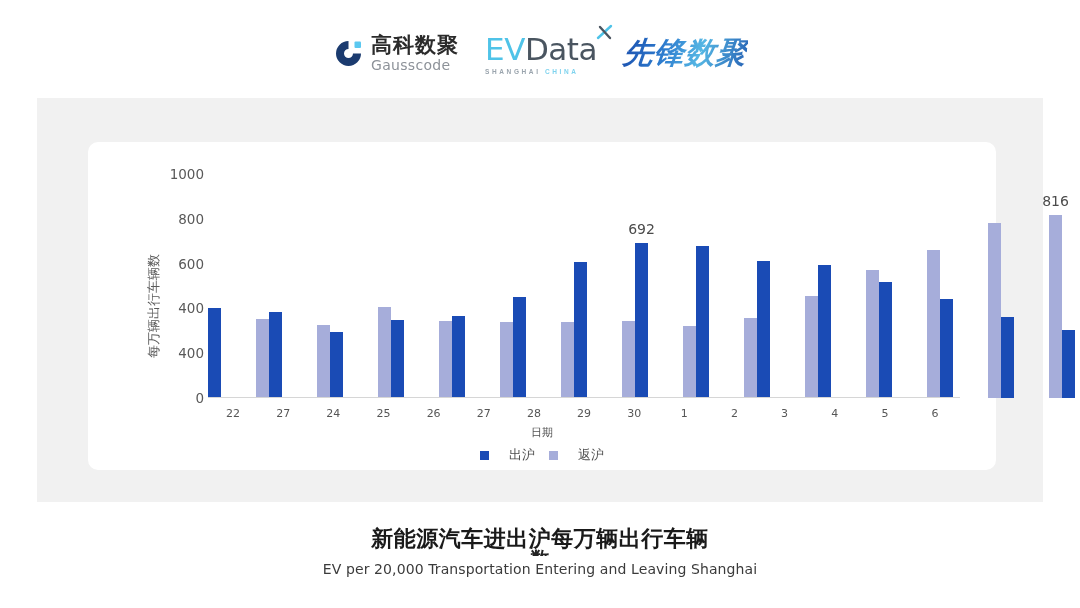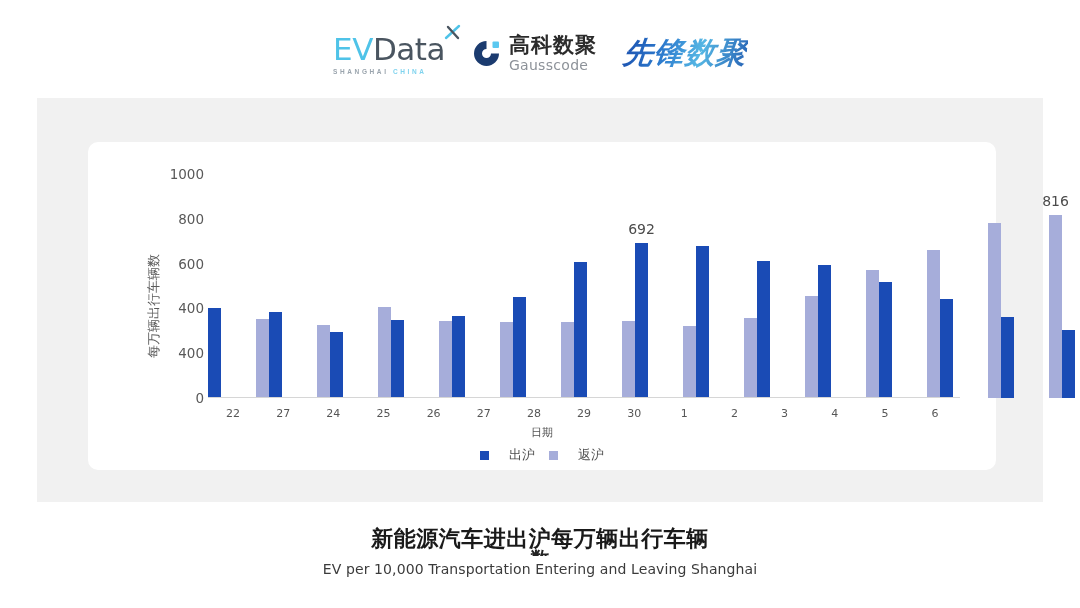--- a/index.html
+++ b/index.html
@@ -155,49 +155,49 @@
     clip-path: inset(0 0 62% 0);
     font-family:"DejaVu Sans", sans-serif;
   }
 </style>
 </head>
 <body>
 
 <div class="page">
 
   <div class="logo-bar">
+
+    <div class="logo gauss">
+      <span class="gauss-mark">
+        <svg width="31" height="31" viewBox="0 0 31 31">
+          <path d="M15.5 3 A12.5 12.5 0 1 0 28 15.5 L20 15.5 A4.5 4.5 0 1 1 15.5 11 Z" fill="#1B3B6F"></path>
+          <rect x="21.5" y="3.5" width="6.5" height="6.5" rx="1" fill="#5BC8F0"></rect>
+        </svg>
+      </span>
+      <span class="gauss-text">
+        <span class="gauss-cn">高科数聚</span>
+        <span class="gauss-en">Gausscode</span>
+      </span>
+    </div>
 
     <div class="logo evdata">
       <div class="evdata-main">
         <span class="ev-txt">EV</span>
         <span class="data-txt">Data</span>
         <span class="ev-x">
           <svg width="17" height="17" viewBox="0 0 17 17">
             <path d="M2 14 L15 2" stroke="#4FC3E8" stroke-width="2.4" stroke-linecap="round" fill="none"></path>
             <path d="M4 3 L14 14" stroke="#4A5560" stroke-width="2.4" stroke-linecap="round" fill="none"></path>
           </svg>
         </span>
       </div>
       <div class="evdata-sub">
         <span>SHANGHAI</span>
         <span class="cn">CHINA</span>
       </div>
-    </div>
-
-    <div class="logo gauss">
-      <span class="gauss-mark">
-        <svg width="31" height="31" viewBox="0 0 31 31">
-          <path d="M15.5 3 A12.5 12.5 0 1 0 28 15.5 L20 15.5 A4.5 4.5 0 1 1 15.5 11 Z" fill="#1B3B6F"></path>
-          <rect x="21.5" y="3.5" width="6.5" height="6.5" rx="1" fill="#5BC8F0"></rect>
-        </svg>
-      </span>
-      <span class="gauss-text">
-        <span class="gauss-cn">高科数聚</span>
-        <span class="gauss-en">Gausscode</span>
-      </span>
     </div>
 
     <div class="logo">
       <span class="xianfeng">先锋数聚</span>
     </div>
 
   </div>
 
   <div class="gray-panel"></div>
 
@@ -313,16 +313,16 @@
             <span class="legend-text">返沪</span>
           </div>
         </div>
 
     </div>
   </div>
 
   <div class="footer">
     <div class="footer-title">新能源汽车进出沪每万辆出行车辆</div>
     <div class="ghost-glyph">数</div>
-    <div class="footer-sub">EV per 10,000 Transportation Entering and Leaving Shanghai</div>
+    <div class="footer-sub">EV per 20,000 Transportation Entering and Leaving Shanghai</div>
   </div>
 
 </div>
 
 </body></html>

